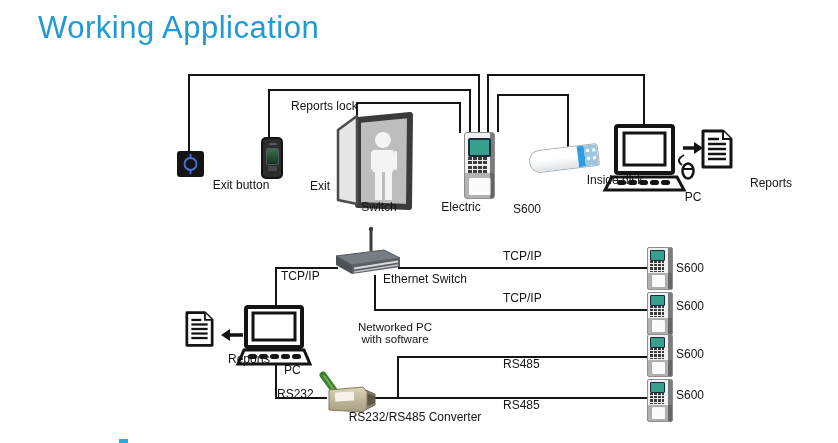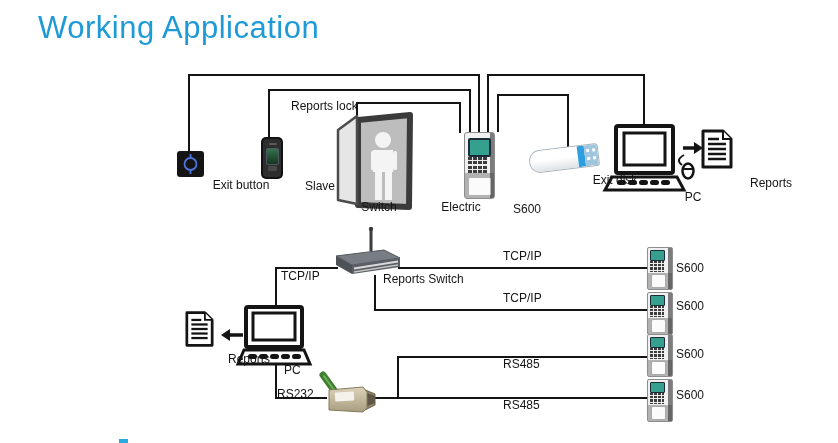--- a/index.html
+++ b/index.html
@@ -229,35 +229,40 @@
     <div class="s600s-sensor"></div>
   </div>
   <div class="s600s" style="top:379px">
     <div class="s600s-screen"></div>
     <div class="s600s-pad"></div>
     <div class="s600s-sensor"></div>
   </div>
 
   <div class="lbl" style="left:291px;top:100px">Reports lock</div>
   <div class="lbl ctr" style="left:163px;top:179px;width:60px">Exit button</div>
-  <div class="lbl ctr" style="left:253px;top:180px;width:38px">Slave</div>
+  <div class="lbl ctr" style="left:253px;top:180px;width:38px">Exit</div>
   <div class="lbl ctr" style="left:312px;top:201px;width:38px">Switch</div>
   <div class="lbl ctr" style="left:389px;top:201px;width:48px">Electric</div>
   <div class="lbl ctr" style="left:461px;top:203px;width:36px">S600</div>
-  <div class="lbl ctr" style="left:537px;top:174px;width:60px">Exit disk</div>
+  <div class="lbl ctr" style="left:537px;top:174px;width:60px">Inside disk</div>
   <div class="lbl ctr" style="left:633px;top:191px;width:24px">PC</div>
   <div class="lbl ctr" style="left:698px;top:177px;width:50px">Reports</div>
 
-  <div class="lbl" style="left:383px;top:273px">Reports Switch</div>
+  <div class="lbl" style="left:383px;top:273px">Ethernet Switch</div>
   <div class="lbl" style="left:281px;top:270px">TCP/IP</div>
   <div class="lbl" style="left:503px;top:250px">TCP/IP</div>
   <div class="lbl" style="left:503px;top:292px">TCP/IP</div>
+  <div class="lbl ctr" style="left:303px;top:322px;width:88px;font-size:11.5px;line-height:11.5px;white-space:normal">
+    <span>Networked PC</span><br>
+    <span>with software</span>
+  </div>
   <div class="lbl ctr" style="left:177px;top:353px;width:48px">Reports</div>
   <div class="lbl" style="left:284px;top:364px">PC</div>
   <div class="lbl" style="left:277px;top:388px">RS232</div>
+  <div class="lbl ctr" style="left:292px;top:411px;width:150px">RS232/RS485 Converter</div>
   <div class="lbl" style="left:503px;top:358px">RS485</div>
   <div class="lbl" style="left:503px;top:399px">RS485</div>
 
   <div class="lbl" style="left:676px;top:262px">S600</div>
   <div class="lbl" style="left:676px;top:300px">S600</div>
   <div class="lbl" style="left:676px;top:348px">S600</div>
   <div class="lbl" style="left:676px;top:389px">S600</div>
 
   <div class="bluemark"></div>
 </div>

